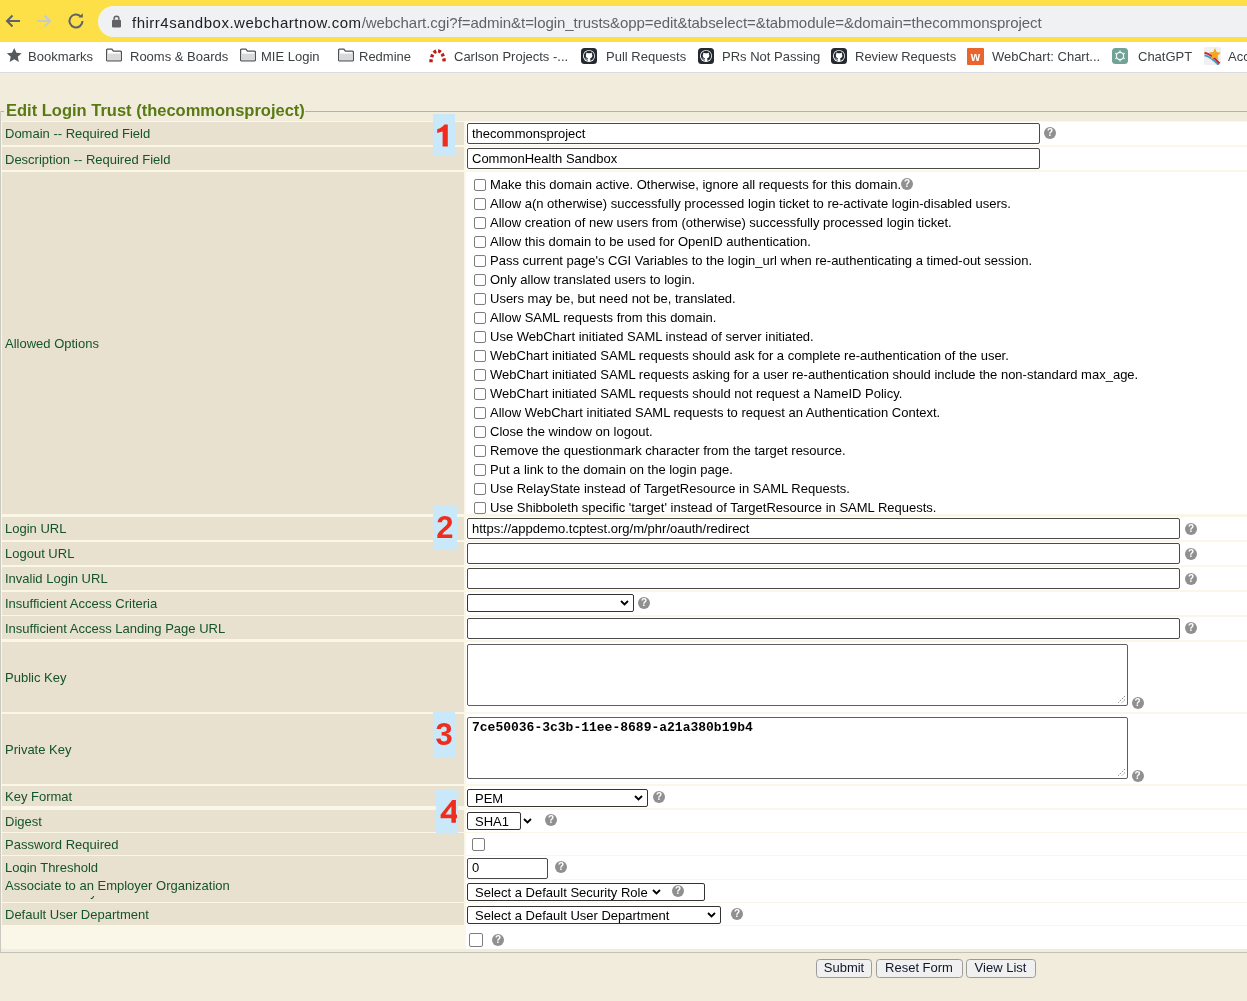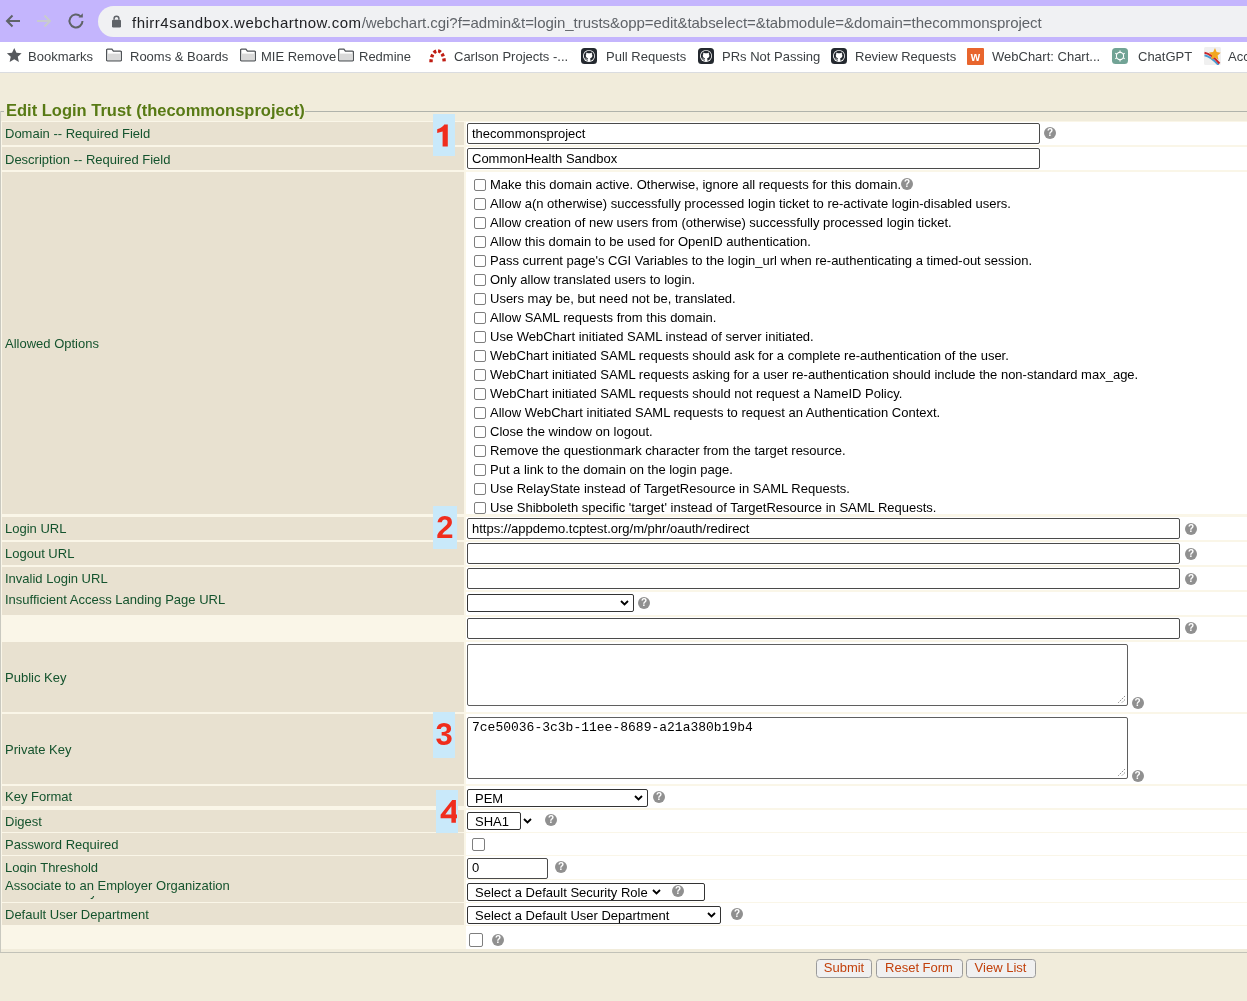--- a/index.html
+++ b/index.html
@@ -1,42 +1,42 @@
 <!DOCTYPE html>
 <html><head>
 <meta charset="utf-8">
 <style>
 * { margin:0; padding:0; box-sizing:border-box; }
 html,body { width:1247px; height:1001px; overflow:hidden; }
 body { font-family:"Liberation Sans", sans-serif; background:#f1ecdb; position:relative; }
 .abs { position:absolute; }
 
-#toolbar { position:absolute; left:0; top:0; width:1247px; height:42px; background:#c4b5fd; }
+#toolbar { position:absolute; left:0; top:0; width:1247px; height:42px; background:#fde047; }
 #omnibox { position:absolute; left:98px; top:6px; width:1165px; height:31px; background:#f0f1f3; border-radius:15.5px; }
 #urltext { position:absolute; left:132px; top:14px; font-size:15px; color:#202124; white-space:nowrap; letter-spacing:0.5px; }
 #urltext .gray { color:#5f6368; letter-spacing:-0.05px; }
 #bookbar { position:absolute; left:0; top:42px; width:1247px; height:31px; background:#fff; border-bottom:1px solid #dadce0; }
 .bkitem { position:absolute; top:49px; font-size:13px; color:#3c4043; white-space:nowrap; }
 
 #page { position:absolute; left:0; top:74px; width:1247px; height:927px; background:#f1ecdb; }
 #legend { position:absolute; left:6px; top:101px; font-size:16.5px; font-weight:bold; color:#587a15; }
 .fline { position:absolute; background:#b0b3ab; height:1px; }
 .lbl { position:absolute; left:2px; width:462px; background:#e8e1d0; font-size:13px; color:#14532d; }
 .lbl span { position:absolute; left:3px; top:50%; transform:translateY(-50%); white-space:nowrap; }
 .val { position:absolute; left:466px; width:781px; background:#fff; }
 .tin { position:absolute; height:21px; border:1.5px solid #4a4a4a; border-radius:2px; background:#fff; font-size:13px; padding:0 0 0 4px; color:#000; }
 .sel { position:absolute; height:18px; border:1.3px solid #333; border-radius:2px; background:#fff; font-size:13px; color:#000; }
 .sel span { position:absolute; left:7px; top:50%; transform:translateY(-50%); white-space:nowrap; }
-.ta { position:absolute; left:467px; width:661px; height:62px; border:1.3px solid #5f5f5f; background:#fff; border-radius:2px; }
+.ta { position:absolute; left:467px; width:661px; height:62px; border:1.3px solid #5f5f5f; background:#fff; border-radius:2px;font-weight:bold; }
 .cb { position:absolute; width:12px; height:12px; border:1.3px solid #7e7e7e; border-radius:2px; background:#fff; }
 .q { position:absolute; width:12px; height:12px; border-radius:50%; background:#909090; color:#fff; font-size:10px; font-weight:bold; text-align:center; line-height:12.5px; }
 .ckline { position:absolute; left:474px; font-size:13px; color:#000; white-space:nowrap; }
 .ckline i { display:inline-block; width:12px; height:12px; border:1.3px solid #7e7e7e; border-radius:2px; background:#fff; vertical-align:-2px; margin-right:4px; font-style:normal; }
 .marker { position:absolute; left:433px; width:22px; background:#c9e9fa; color:#f02d1d; font-weight:bold; font-size:31px; text-align:center; }
-.btn { position:absolute; height:18.5px; background:#f0f0f0; border:1px solid #9b9b9b; border-radius:3.5px; font-size:13px; color:#c2410c; text-align:center; line-height:16.5px; }
+.btn { position:absolute; height:18.5px; background:#f0f0f0; border:1px solid #9b9b9b; border-radius:3.5px; font-size:13px; color:#0f172a; text-align:center; line-height:16.5px; }
 .mono { font-family:"Liberation Mono", monospace; }
 </style>
 </head>
 <body>
 
 <div id="toolbar">
   <svg class="abs" style="left:4px;top:12px" width="18" height="18" viewBox="0 0 18 18">
       <path d="M16 9H3 M8.5 3.5 L3 9 l5.5 5.5" stroke="#5f6368" stroke-width="2" fill="none"></path>
     </svg>
   <svg class="abs" style="left:35px;top:12px" width="18" height="18" viewBox="0 0 18 18">
@@ -62,21 +62,21 @@
 <div class="bkitem" style="left:28px">Bookmarks</div>
 <svg class="abs folder" style="left:106px;top:48px" width="16" height="14" viewBox="0 0 16 14">
     <path d="M1.5 1.2 h4.4 l1.5 1.9 h7.1 a0.9 0.9 0 0 1 0.9 0.9 v8 a0.9 0.9 0 0 1 -0.9 0.9 h-13 a0.9 0.9 0 0 1 -0.9 -0.9 v-9.9 a0.9 0.9 0 0 1 0.9 -0.9 z" fill="#fff" stroke="#4e5256" stroke-width="1.3"></path>
     <rect x="1.4" y="5.6" width="13.2" height="6.6" fill="#d9d9d9"></rect>
   </svg>
 <div class="bkitem" style="left:130px">Rooms &amp; Boards</div>
 <svg class="abs folder" style="left:240px;top:48px" width="16" height="14" viewBox="0 0 16 14">
     <path d="M1.5 1.2 h4.4 l1.5 1.9 h7.1 a0.9 0.9 0 0 1 0.9 0.9 v8 a0.9 0.9 0 0 1 -0.9 0.9 h-13 a0.9 0.9 0 0 1 -0.9 -0.9 v-9.9 a0.9 0.9 0 0 1 0.9 -0.9 z" fill="#fff" stroke="#4e5256" stroke-width="1.3"></path>
     <rect x="1.4" y="5.6" width="13.2" height="6.6" fill="#d9d9d9"></rect>
   </svg>
-<div class="bkitem" style="left:261px">MIE Remove</div>
+<div class="bkitem" style="left:261px">MIE Login</div>
 <svg class="abs folder" style="left:338px;top:48px" width="16" height="14" viewBox="0 0 16 14">
     <path d="M1.5 1.2 h4.4 l1.5 1.9 h7.1 a0.9 0.9 0 0 1 0.9 0.9 v8 a0.9 0.9 0 0 1 -0.9 0.9 h-13 a0.9 0.9 0 0 1 -0.9 -0.9 v-9.9 a0.9 0.9 0 0 1 0.9 -0.9 z" fill="#fff" stroke="#4e5256" stroke-width="1.3"></path>
     <rect x="1.4" y="5.6" width="13.2" height="6.6" fill="#d9d9d9"></rect>
   </svg>
 <div class="bkitem" style="left:359px">Redmine</div>
 <svg class="abs" style="left:427.5px;top:48px" width="19" height="15" viewBox="0 0 19 15">
     <path d="M3 14.2 A6.6 11.3 0 0 1 16.2 14.2" stroke="#bf1d13" stroke-width="3.4" fill="none" stroke-dasharray="3 1.9"></path>
   </svg>
 <div class="bkitem" style="left:454px">Carlson Projects -...</div>
 <svg class="abs" style="left:581px;top:48px" width="16" height="16" viewBox="0 0 16 16">
@@ -183,21 +183,21 @@
     <span>Insufficient Access Criteria</span>
   </div>
 <div class="val" style="top:591.5px;height:23px"></div>
 <div class="sel" style="left:467px;top:594px;width:167px">
     <span></span>
   </div>
 <svg class="abs" style="left:620px;top:600px" width="9" height="6" viewBox="0 0 9 6">
     <path d="M1 1 l3.5 3.5 L8 1" stroke="#000" stroke-width="1.8" fill="none"></path>
   </svg>
 <div class="q" style="left:638px;top:597px">?</div>
-<div class="lbl" style="top:587px;height:23px">
+<div class="lbl" style="top:616px;height:23px">
     <span>Insufficient Access Landing Page URL</span>
   </div>
 <div class="val" style="top:616.5px;height:23px"></div>
 <div class="tin" style="left:467px;top:617.5px;width:713px;line-height:19px"></div>
 <div class="q" style="left:1185px;top:622px">?</div>
 <div class="lbl" style="top:641.5px;height:70px">
     <span>Public Key</span>
   </div>
 <div class="val" style="top:641.5px;height:70px"></div>
 <div class="ta" style="top:644px">

